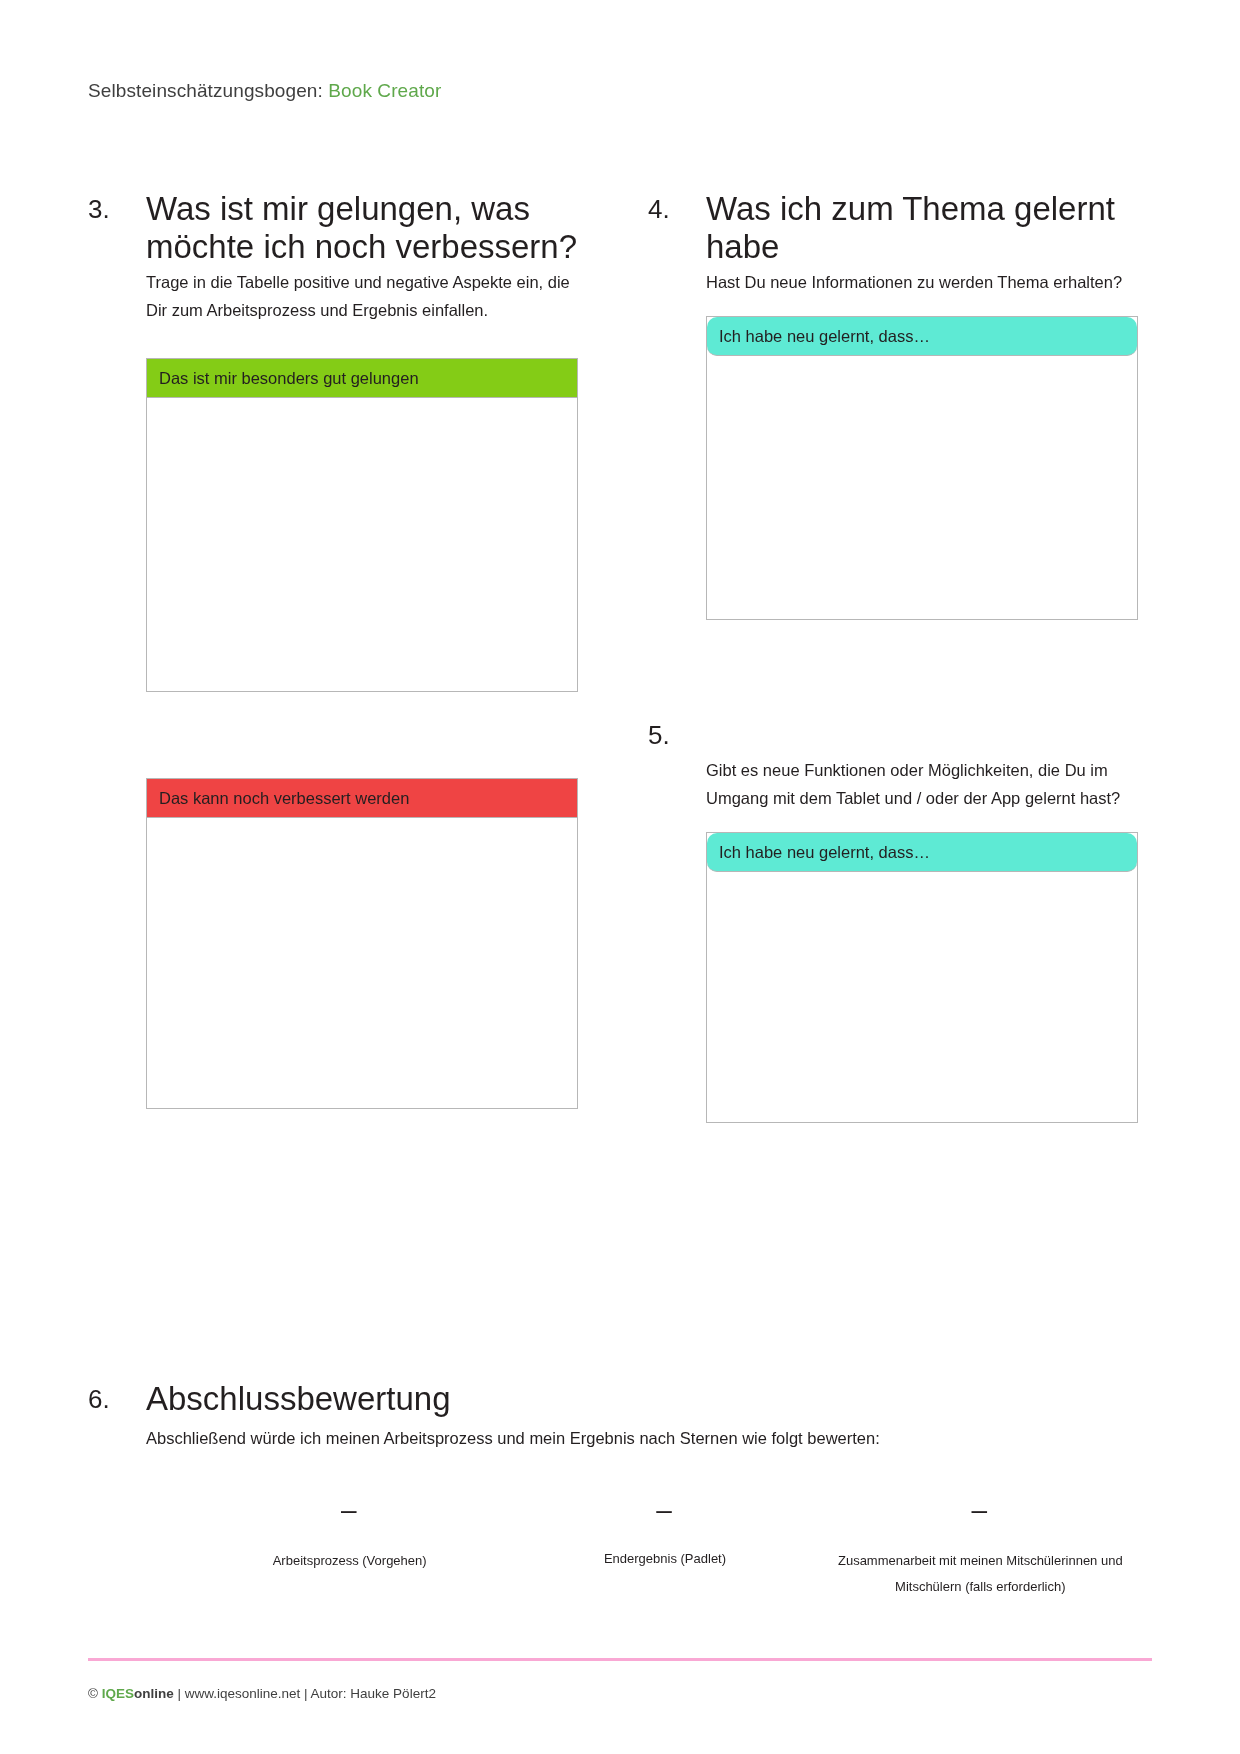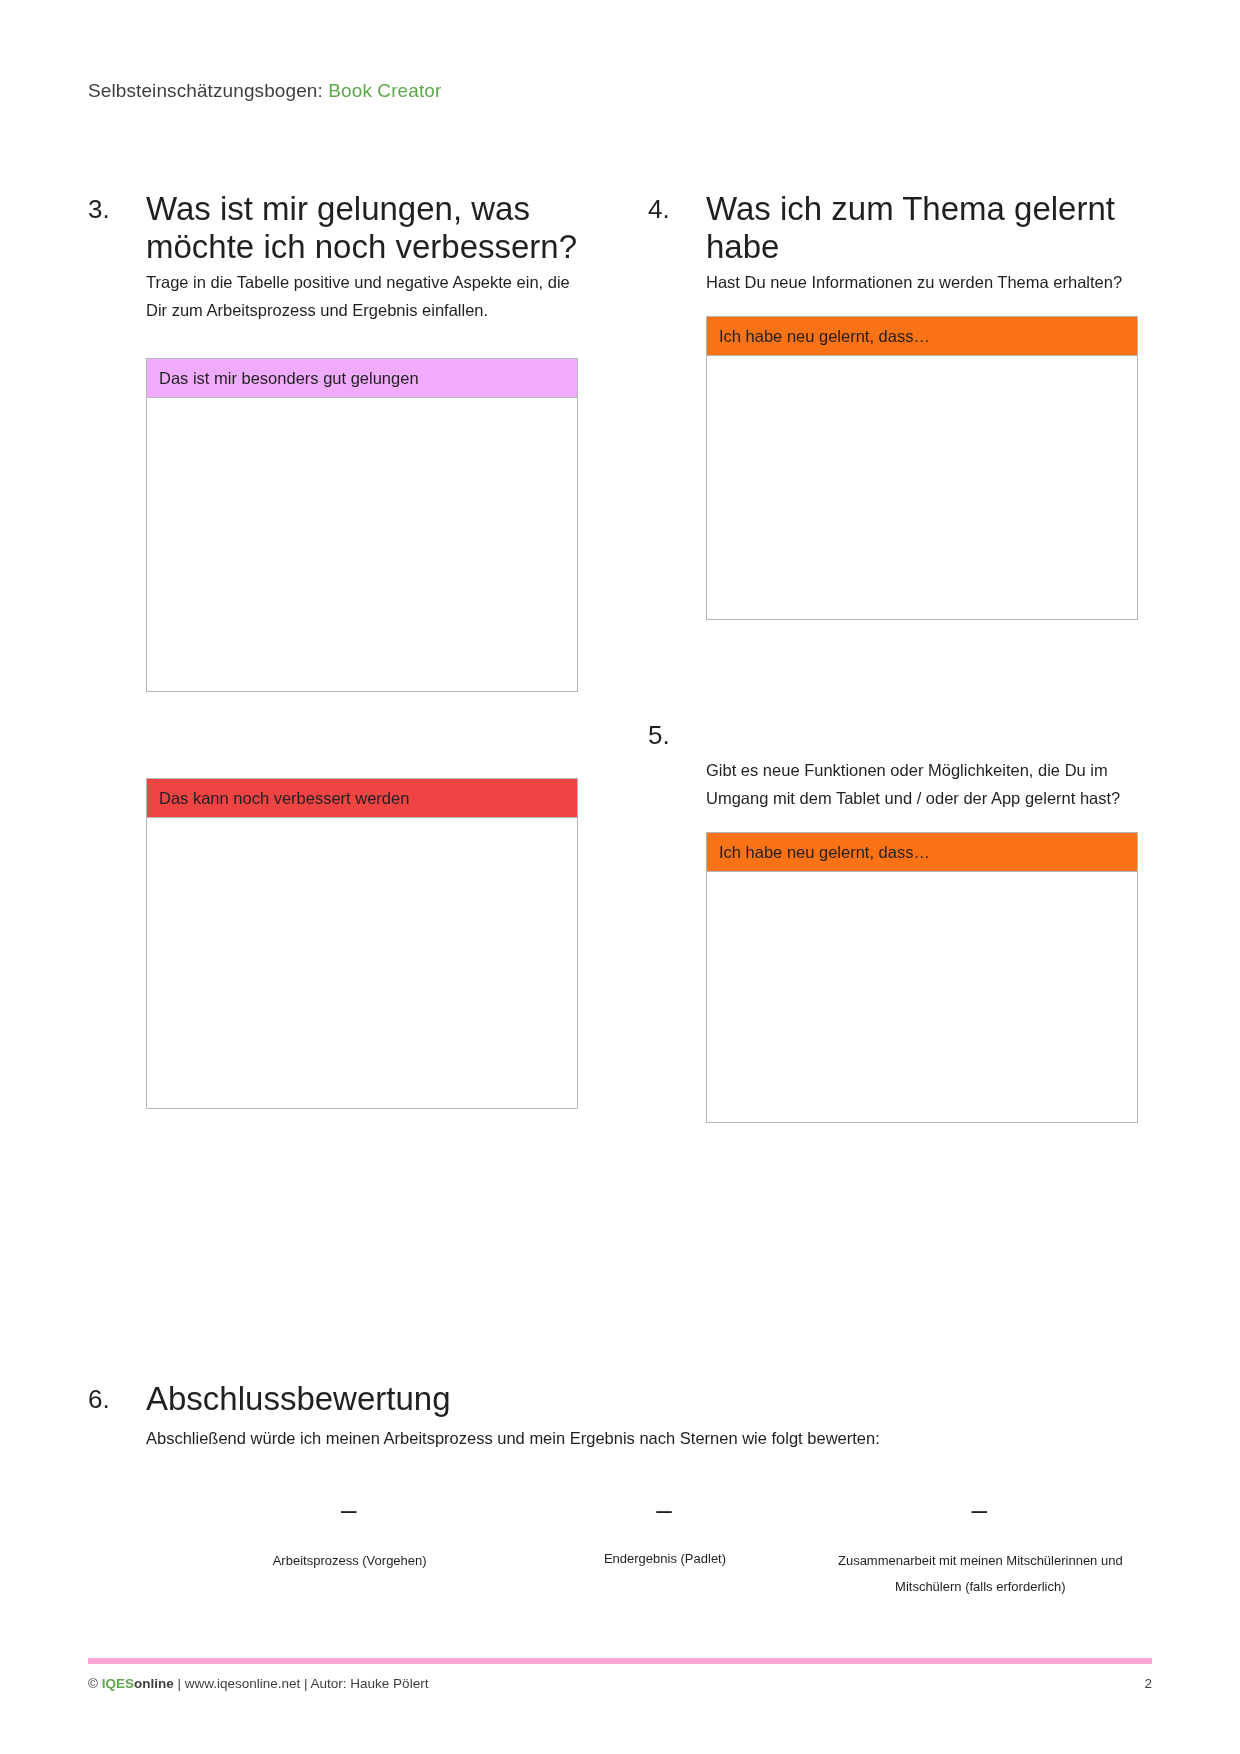--- a/index.html
+++ b/index.html
@@ -89,23 +89,23 @@
     width: 100%;
     box-sizing: border-box;
   }
   .tbl-caption {
     font-size: 16.5px;
     line-height: 22px;
     padding: 8px 12px;
     border-bottom: 1px solid #b7b7b7;
     box-sizing: border-box;
   }
-  .cap-green { background: #f0abfc; }
+  .cap-green { background: #84cc16; }
   .cap-pink  { background: #ef4444; }
-  .cap-grey  { background: #f97316; }
+  .cap-grey  { background: #5eead4; border-radius: 10px; }
   .tbl-field {
     background: #ffffff;
     box-sizing: border-box;
   }
 
   
   .sec6 {
     position: absolute;
     left: 88px;
     top: 1380px;
@@ -135,24 +135,23 @@
     line-height: 26px;
     color: #231f20;
   }
 
   
   .footer {
     position: absolute;
     left: 88px;
     right: 88px;
     top: 1658px;
-    border-top: 6px solid #f9a8d4;
-    padding-top: 12px;
+    border-top: 3px solid #f9a8d4;
+    padding-top: 25px;
     display: flex;
-    justify-content: space-between;
     align-items: baseline;
     font-size: 13.5px;
     color: #3f3f3f;
   }
   .footer .brand-iqes { color: #5fa84b; font-weight: 700; }
   .footer .brand-online { color: #3f3f3f; font-weight: 700; }
   .footer .pagenum { font-size: 13.5px; color: #3f3f3f; }
 </style>
 </head>
 <body>

